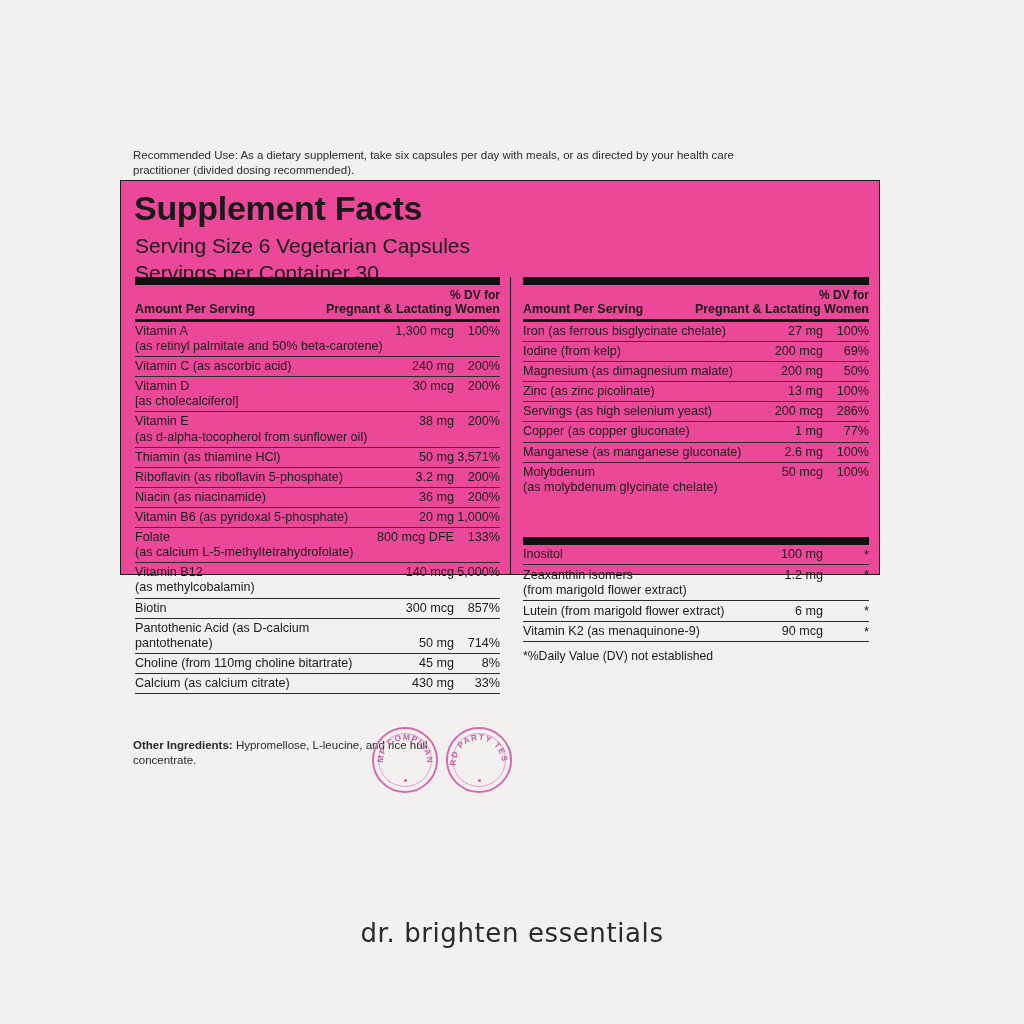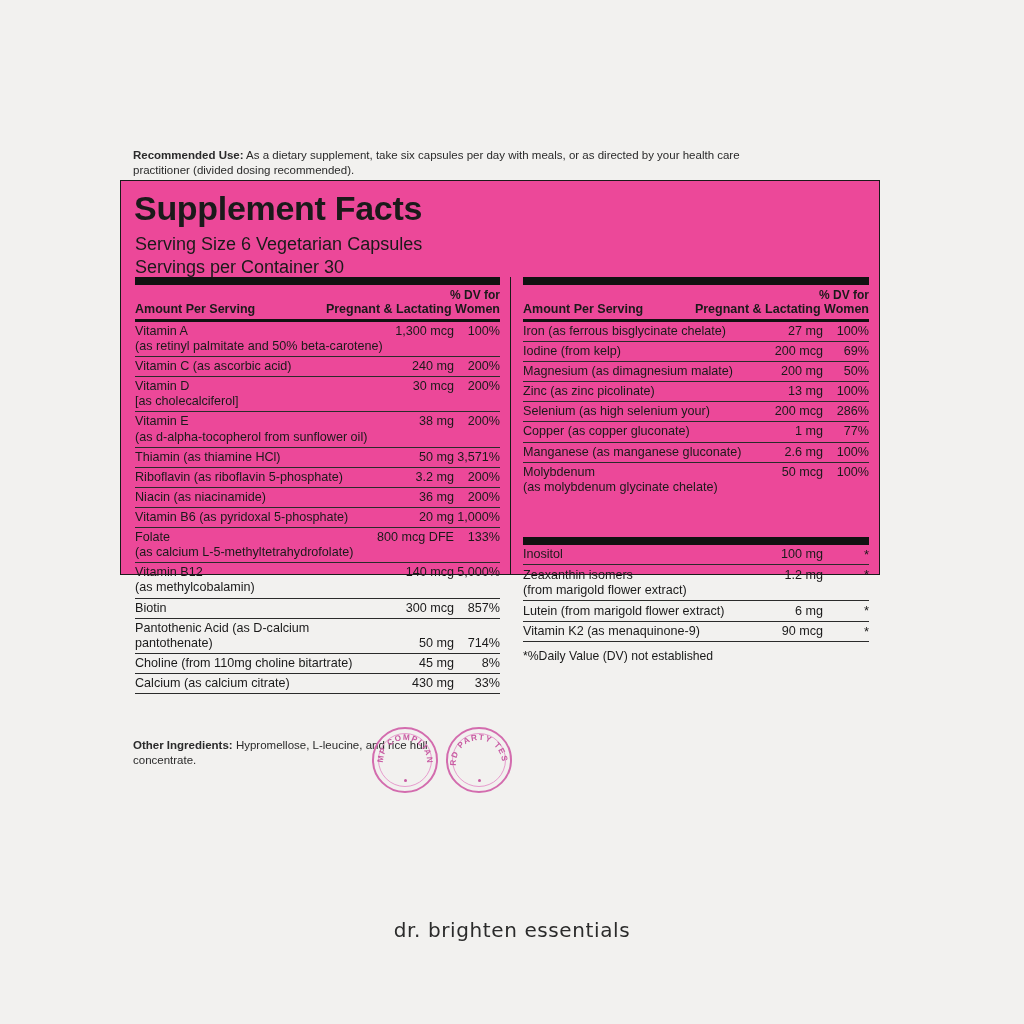--- a/index.html
+++ b/index.html
@@ -23,21 +23,21 @@
   
   .rec-use {
     position: absolute;
     left: 133px;
     top: 148px;
     width: 620px;
     font-size: 11.5px;
     line-height: 1.28;
     color: #2a2a2a;
   }
-  .rec-use b { font-weight: bold; }
+  .rec-use b { font-weight: normal; }
 
   
   .panel {
     position: absolute;
     left: 120px;
     top: 180px;
     width: 760px;
     height: 395px;
     border: 1.5px solid #1a1a1a;
     background: #ec4899;
@@ -50,21 +50,21 @@
     top: 10px;
     font-size: 34px;
     font-weight: bold;
     letter-spacing: -0.3px;
     line-height: 1;
   }
   .serving-lines {
     position: absolute;
     left: 14px;
     top: 52px;
-    font-size: 18px;
+    font-size: 21px;
     line-height: 1.28;
   }
 
   
   .cols {
     position: absolute;
     left: 0;
     top: 96px;
     right: 0;
     bottom: 0;
@@ -181,21 +181,21 @@
     border-radius: 50%;
     background: #c85ba2;
   }
 
   
   .brand {
     position: absolute;
     left: 0; right: 0;
     top: 918px;
     text-align: center;
-    font-size: 20px;
+    font-size: 26px;
     letter-spacing: 0.6px;
     color: #2b2b2b;
     font-family: "DejaVu Sans", sans-serif;
   }
 </style>
 </head>
 <body>
 
 <div class="page">
 
@@ -350,21 +350,21 @@
               <td class="name">Magnesium (as dimagnesium malate)</td>
               <td class="amt">200 mg</td>
               <td class="dv">50%</td>
             </tr>
             <tr>
               <td class="name">Zinc (as zinc picolinate)</td>
               <td class="amt">13 mg</td>
               <td class="dv">100%</td>
             </tr>
             <tr>
-              <td class="name">Selenium (as high selenium your)</td>
+              <td class="name">Servings (as high selenium yeast)</td>
               <td class="amt">200 mcg</td>
               <td class="dv">286%</td>
             </tr>
             <tr>
               <td class="name">Copper (as copper gluconate)</td>
               <td class="amt">1 mg</td>
               <td class="dv">77%</td>
             </tr>
             <tr>
               <td class="name">Manganese (as manganese gluconate)</td>

